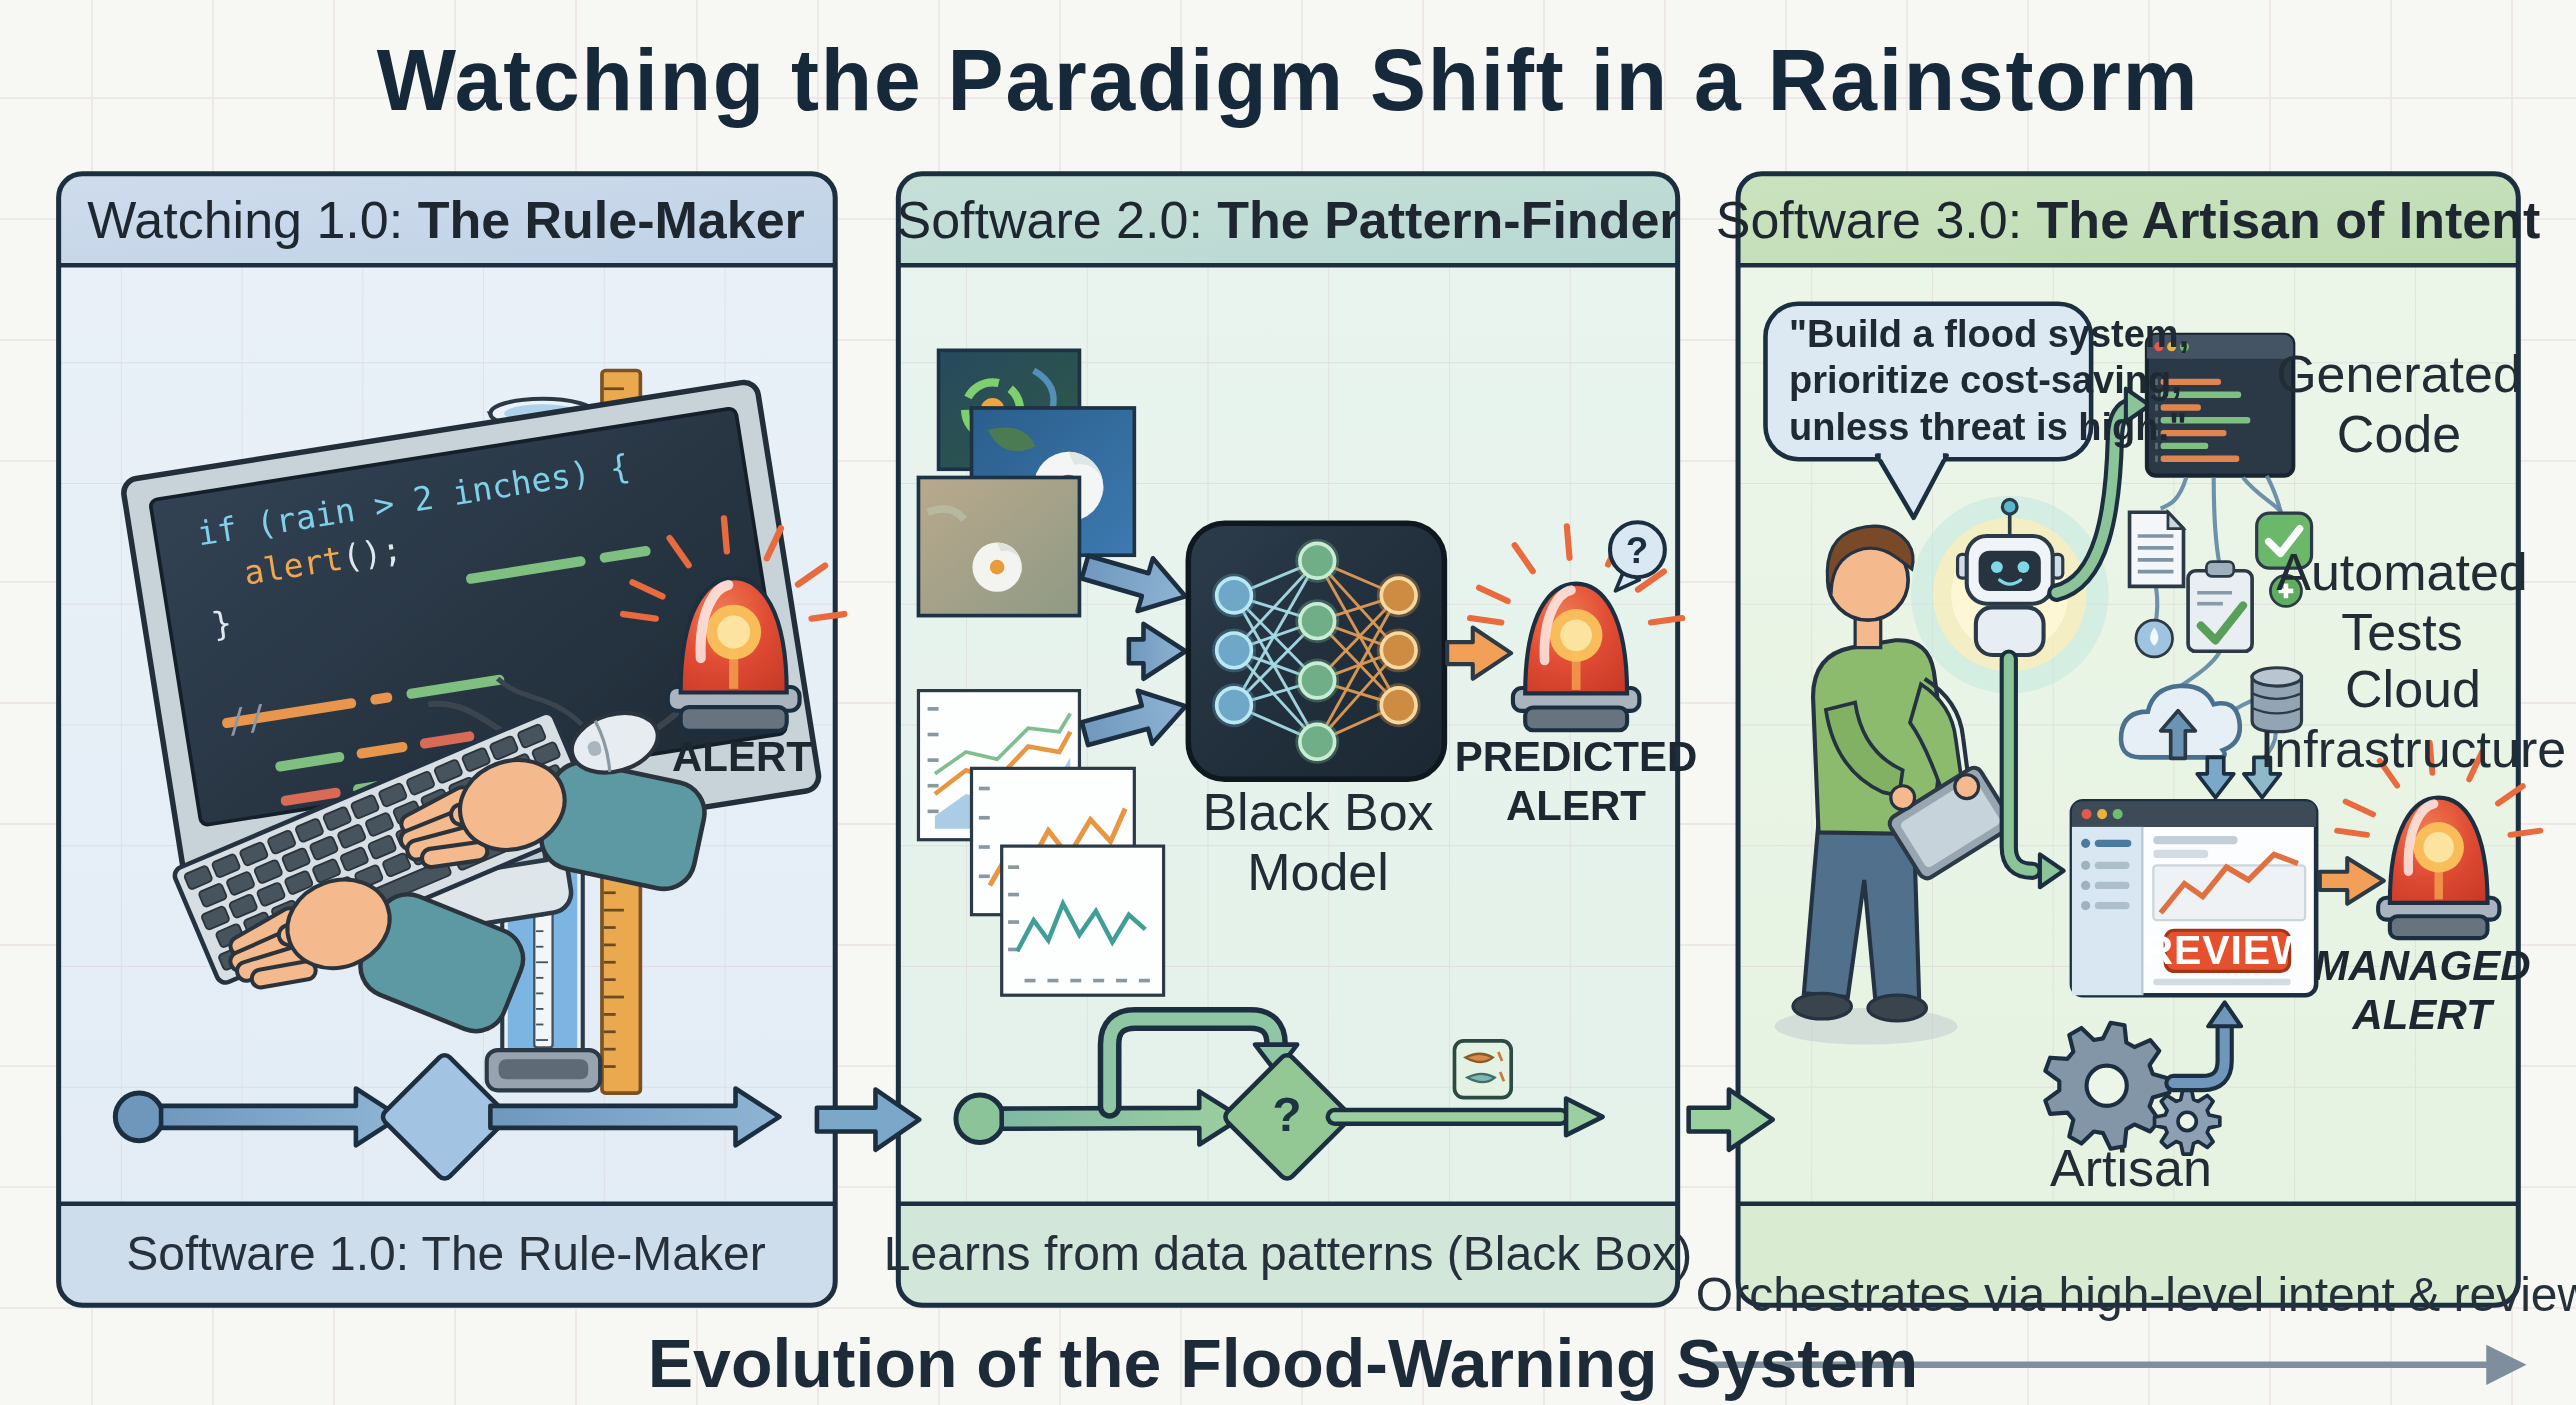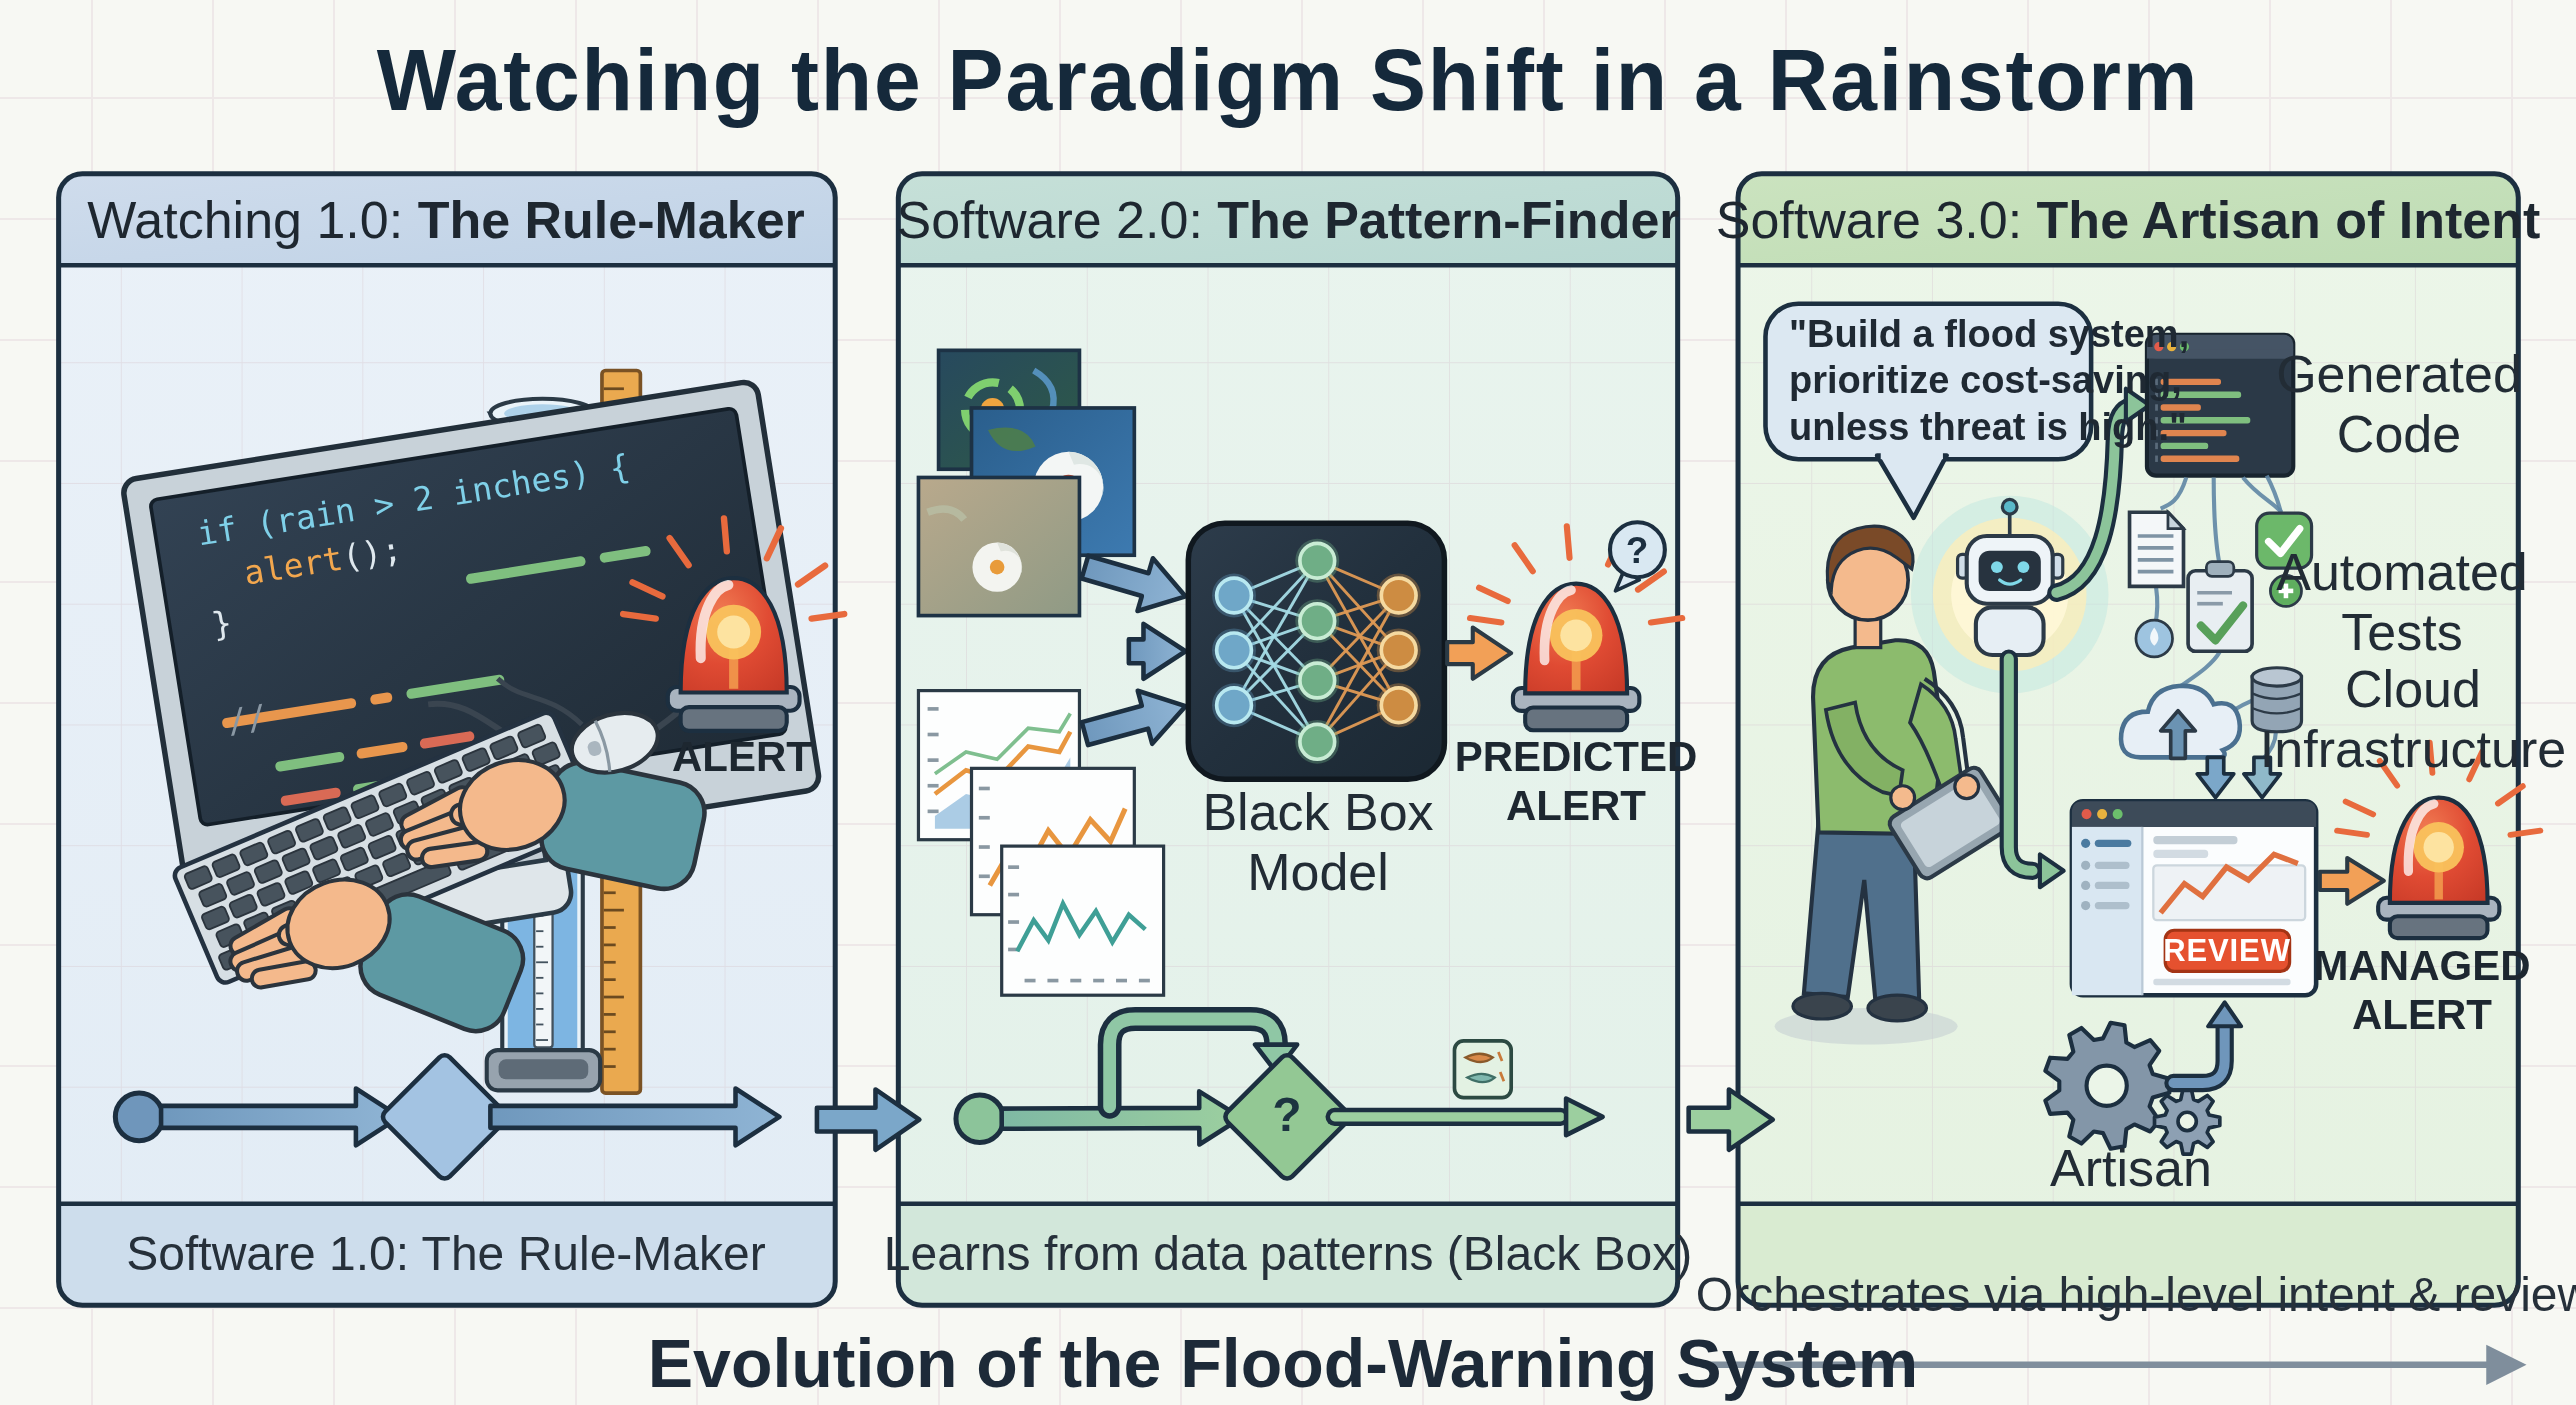--- a/index.html
+++ b/index.html
@@ -17,21 +17,21 @@
   color:#212b34;text-align:center;line-height:1.16;}
 .title{font-size:84px;font-weight:700;letter-spacing:1.8px;color:#15293b;white-space:nowrap;
   transform:translate(-50%,-50%) scaleY(1.04);}
 .hdr{font-size:52px;color:#1e2730;white-space:nowrap;}
 .hdr b{font-weight:700;}
 .ftr{font-size:48px;color:#26303a;white-space:nowrap;}
 .lbl{font-size:52px;color:#222c35;}
 .lbl-bold{font-size:42px;font-weight:700;color:#1d2730;}
 .qmark{font-size:37px;font-weight:700;color:#1c2f40;}
 .qmark2{font-size:48px;font-weight:700;color:#1c3440;}
-.review{font-size:31px;font-weight:700;color:#ffffff;letter-spacing:0.9px;}
+.review{font-size:41px;font-weight:700;color:#ffffff;letter-spacing:0.9px;}
 .axis{font-size:68px;font-weight:600;color:#1d2a38;white-space:nowrap;}
 .bubble{font-size:38px;font-weight:700;color:#1f2933;text-align:left;line-height:1.22;
   transform:translate(0,-50%);}
 .codeblock{position:absolute;left:194px;top:512px;z-index:3;
   transform:rotate(-9deg);transform-origin:0 0;
   font-family:"DejaVu Sans Mono","Liberation Mono",monospace;font-size:33px;line-height:1.4;}
 .cl{white-space:pre;}
 .cl2{padding-left:40px;}
 .cl-comment{margin-top:51px;}
 .c-cyan{color:#7fd0e8;}
@@ -750,21 +750,21 @@
     <div class="t lbl" style="left:1318px;top:842px;">Black Box
 Model</div>
     <div class="t qmark" style="left:1637px;top:551px;">?</div>
     <div class="t qmark2" style="left:1287px;top:1115px;">?</div>
     <div class="t lbl" style="left:2399px;top:404px;">Generated
 Code</div>
     <div class="t lbl" style="left:2402px;top:602px;">Automated
 Tests</div>
     <div class="t lbl" style="left:2413px;top:719px;">Cloud
 Infrastructure</div>
-    <div class="t lbl-bold" style="left:2422px;top:991px;">MANAGED
+    <div class="t lbl-bold" style="left:2422px;top:991px;font-style:italic;">MANAGED
 ALERT</div>
     <div class="t lbl" style="left:2131px;top:1168px;">Artisan</div>
     <div class="t review" style="left:2227px;top:951px;">REVIEW</div>
     <div class="t axis" style="left:1283px;top:1363px;">Evolution of the Flood-Warning System</div>
     <div class="t bubble" style="left:1789px;top:381px;">"Build a flood system,
 prioritize cost-saving,
 unless threat is high."</div>
     <div class="t title" style="left:1288px;top:81px;">Watching the Paradigm Shift in a Rainstorm</div>
     <div class="codeblock">
 <div class="cl"><span class="c-cyan">if (rain &gt; 2 inches) {</span></div>

